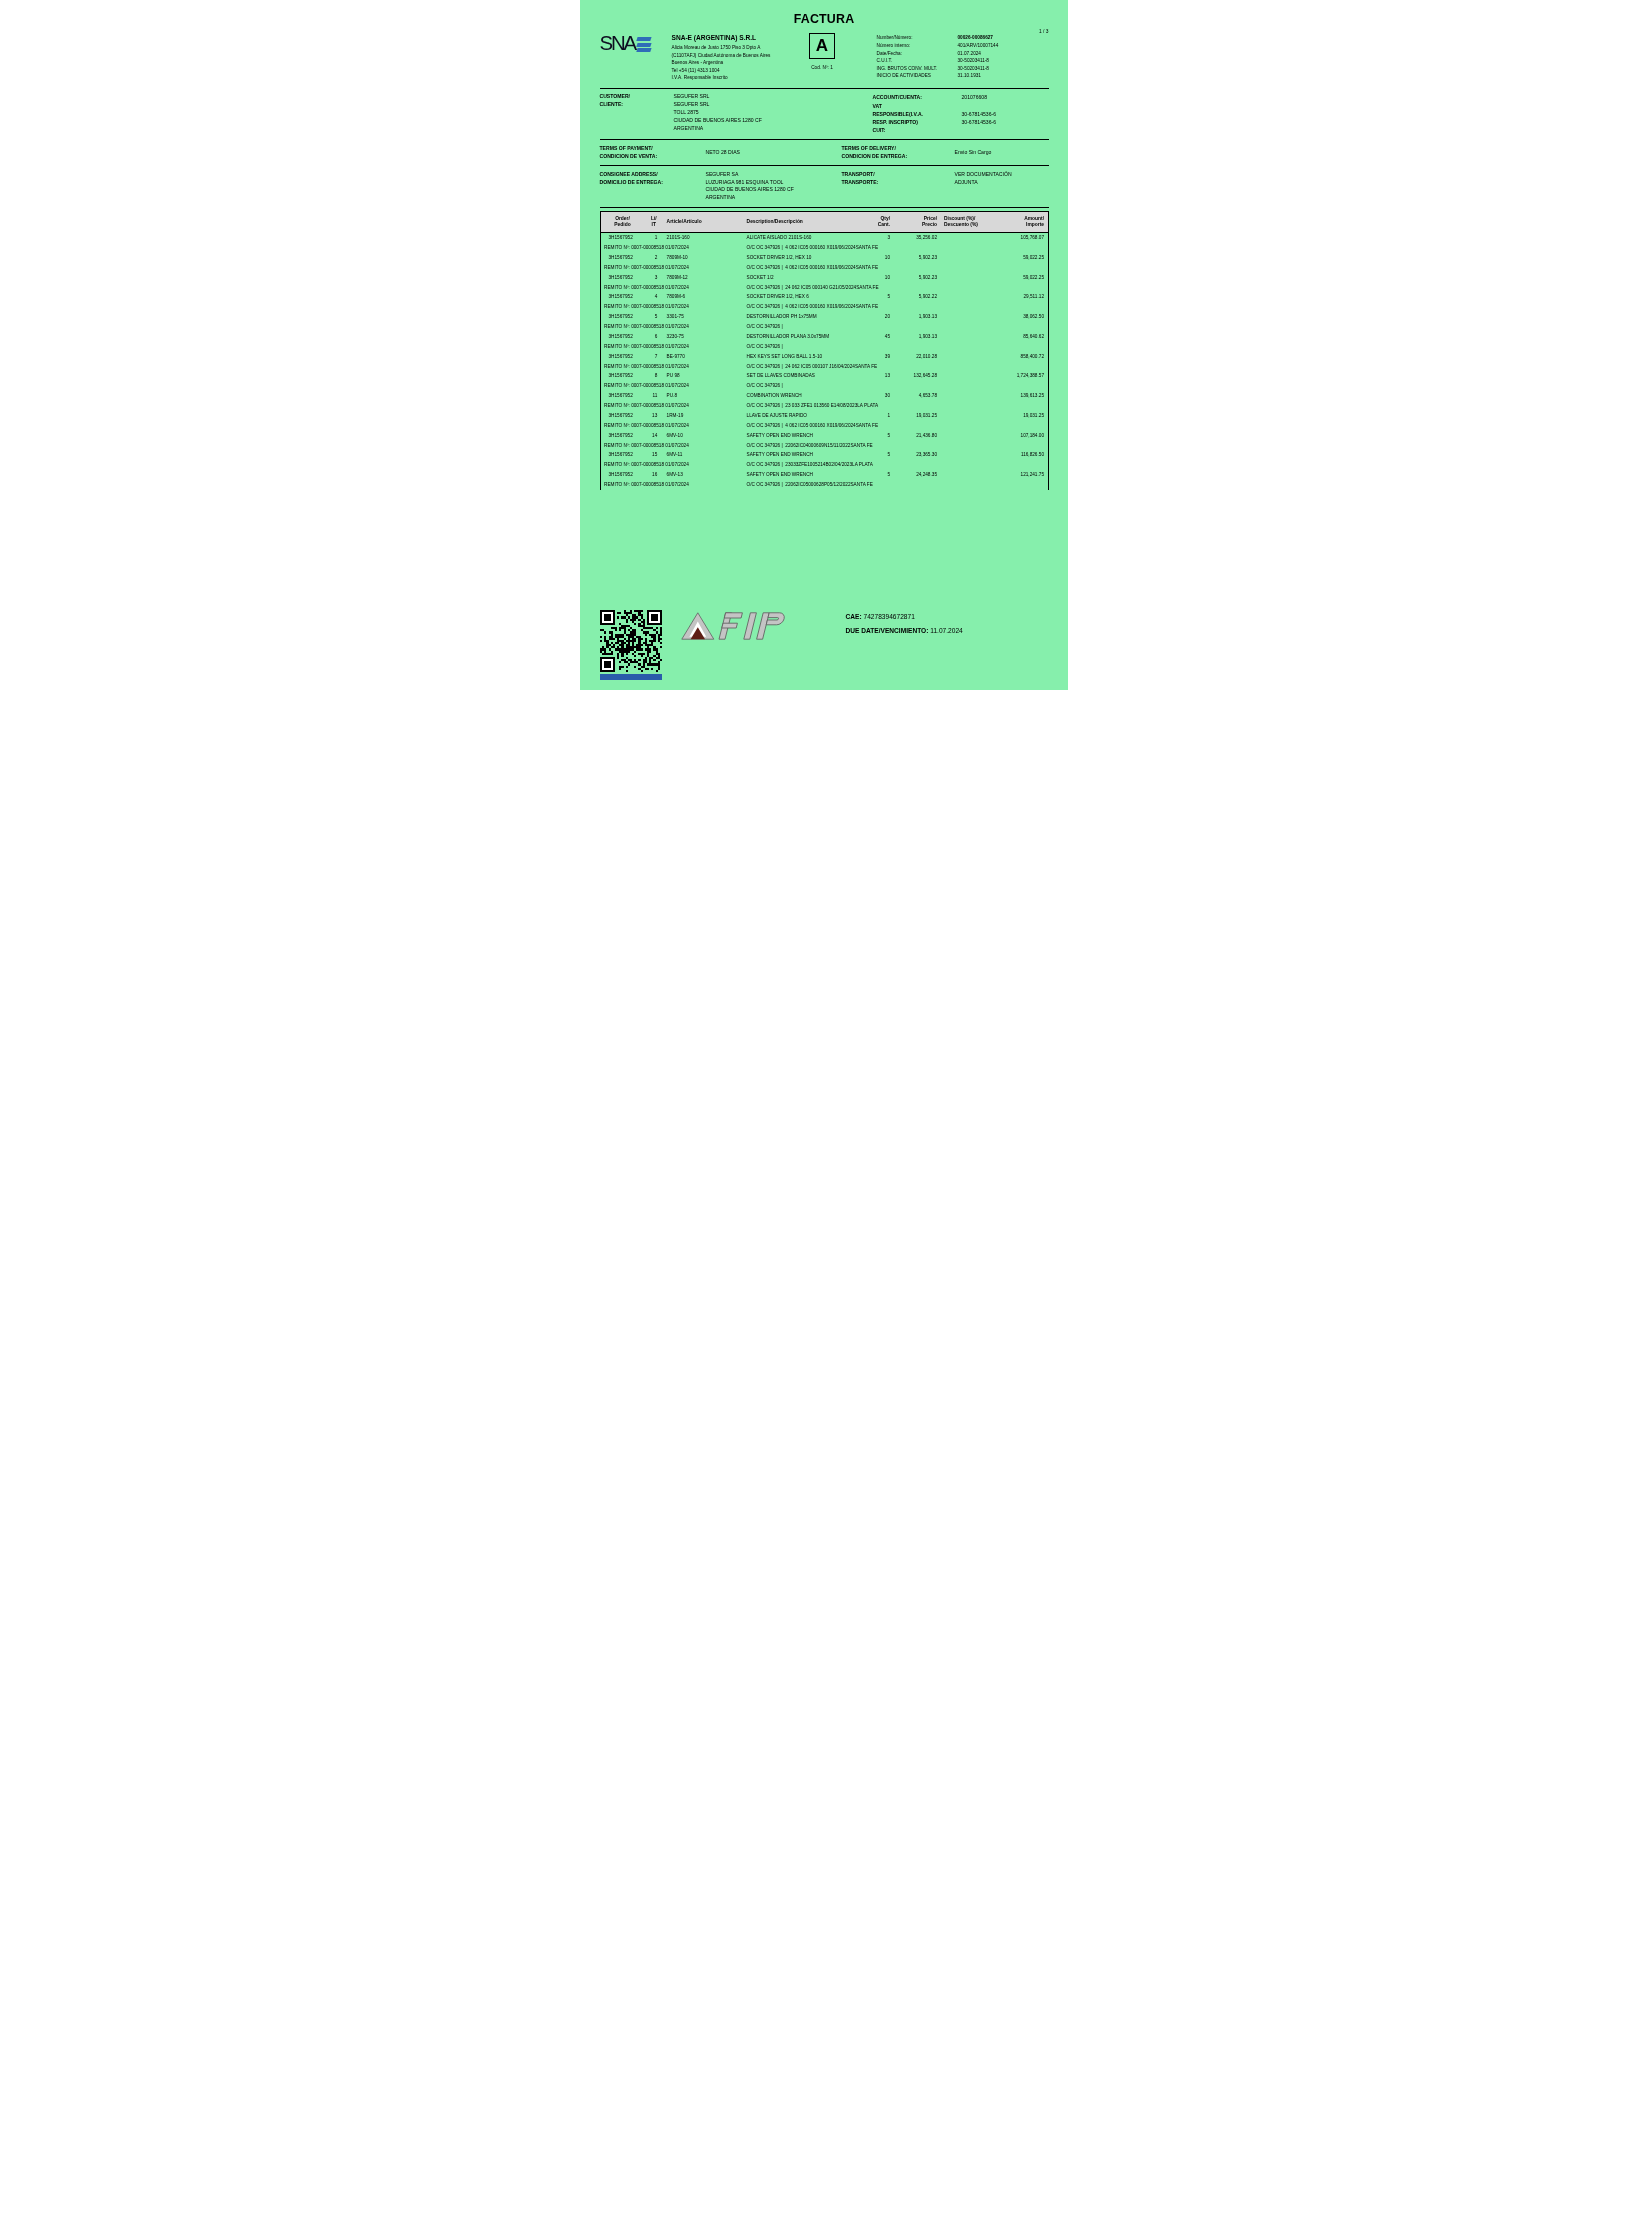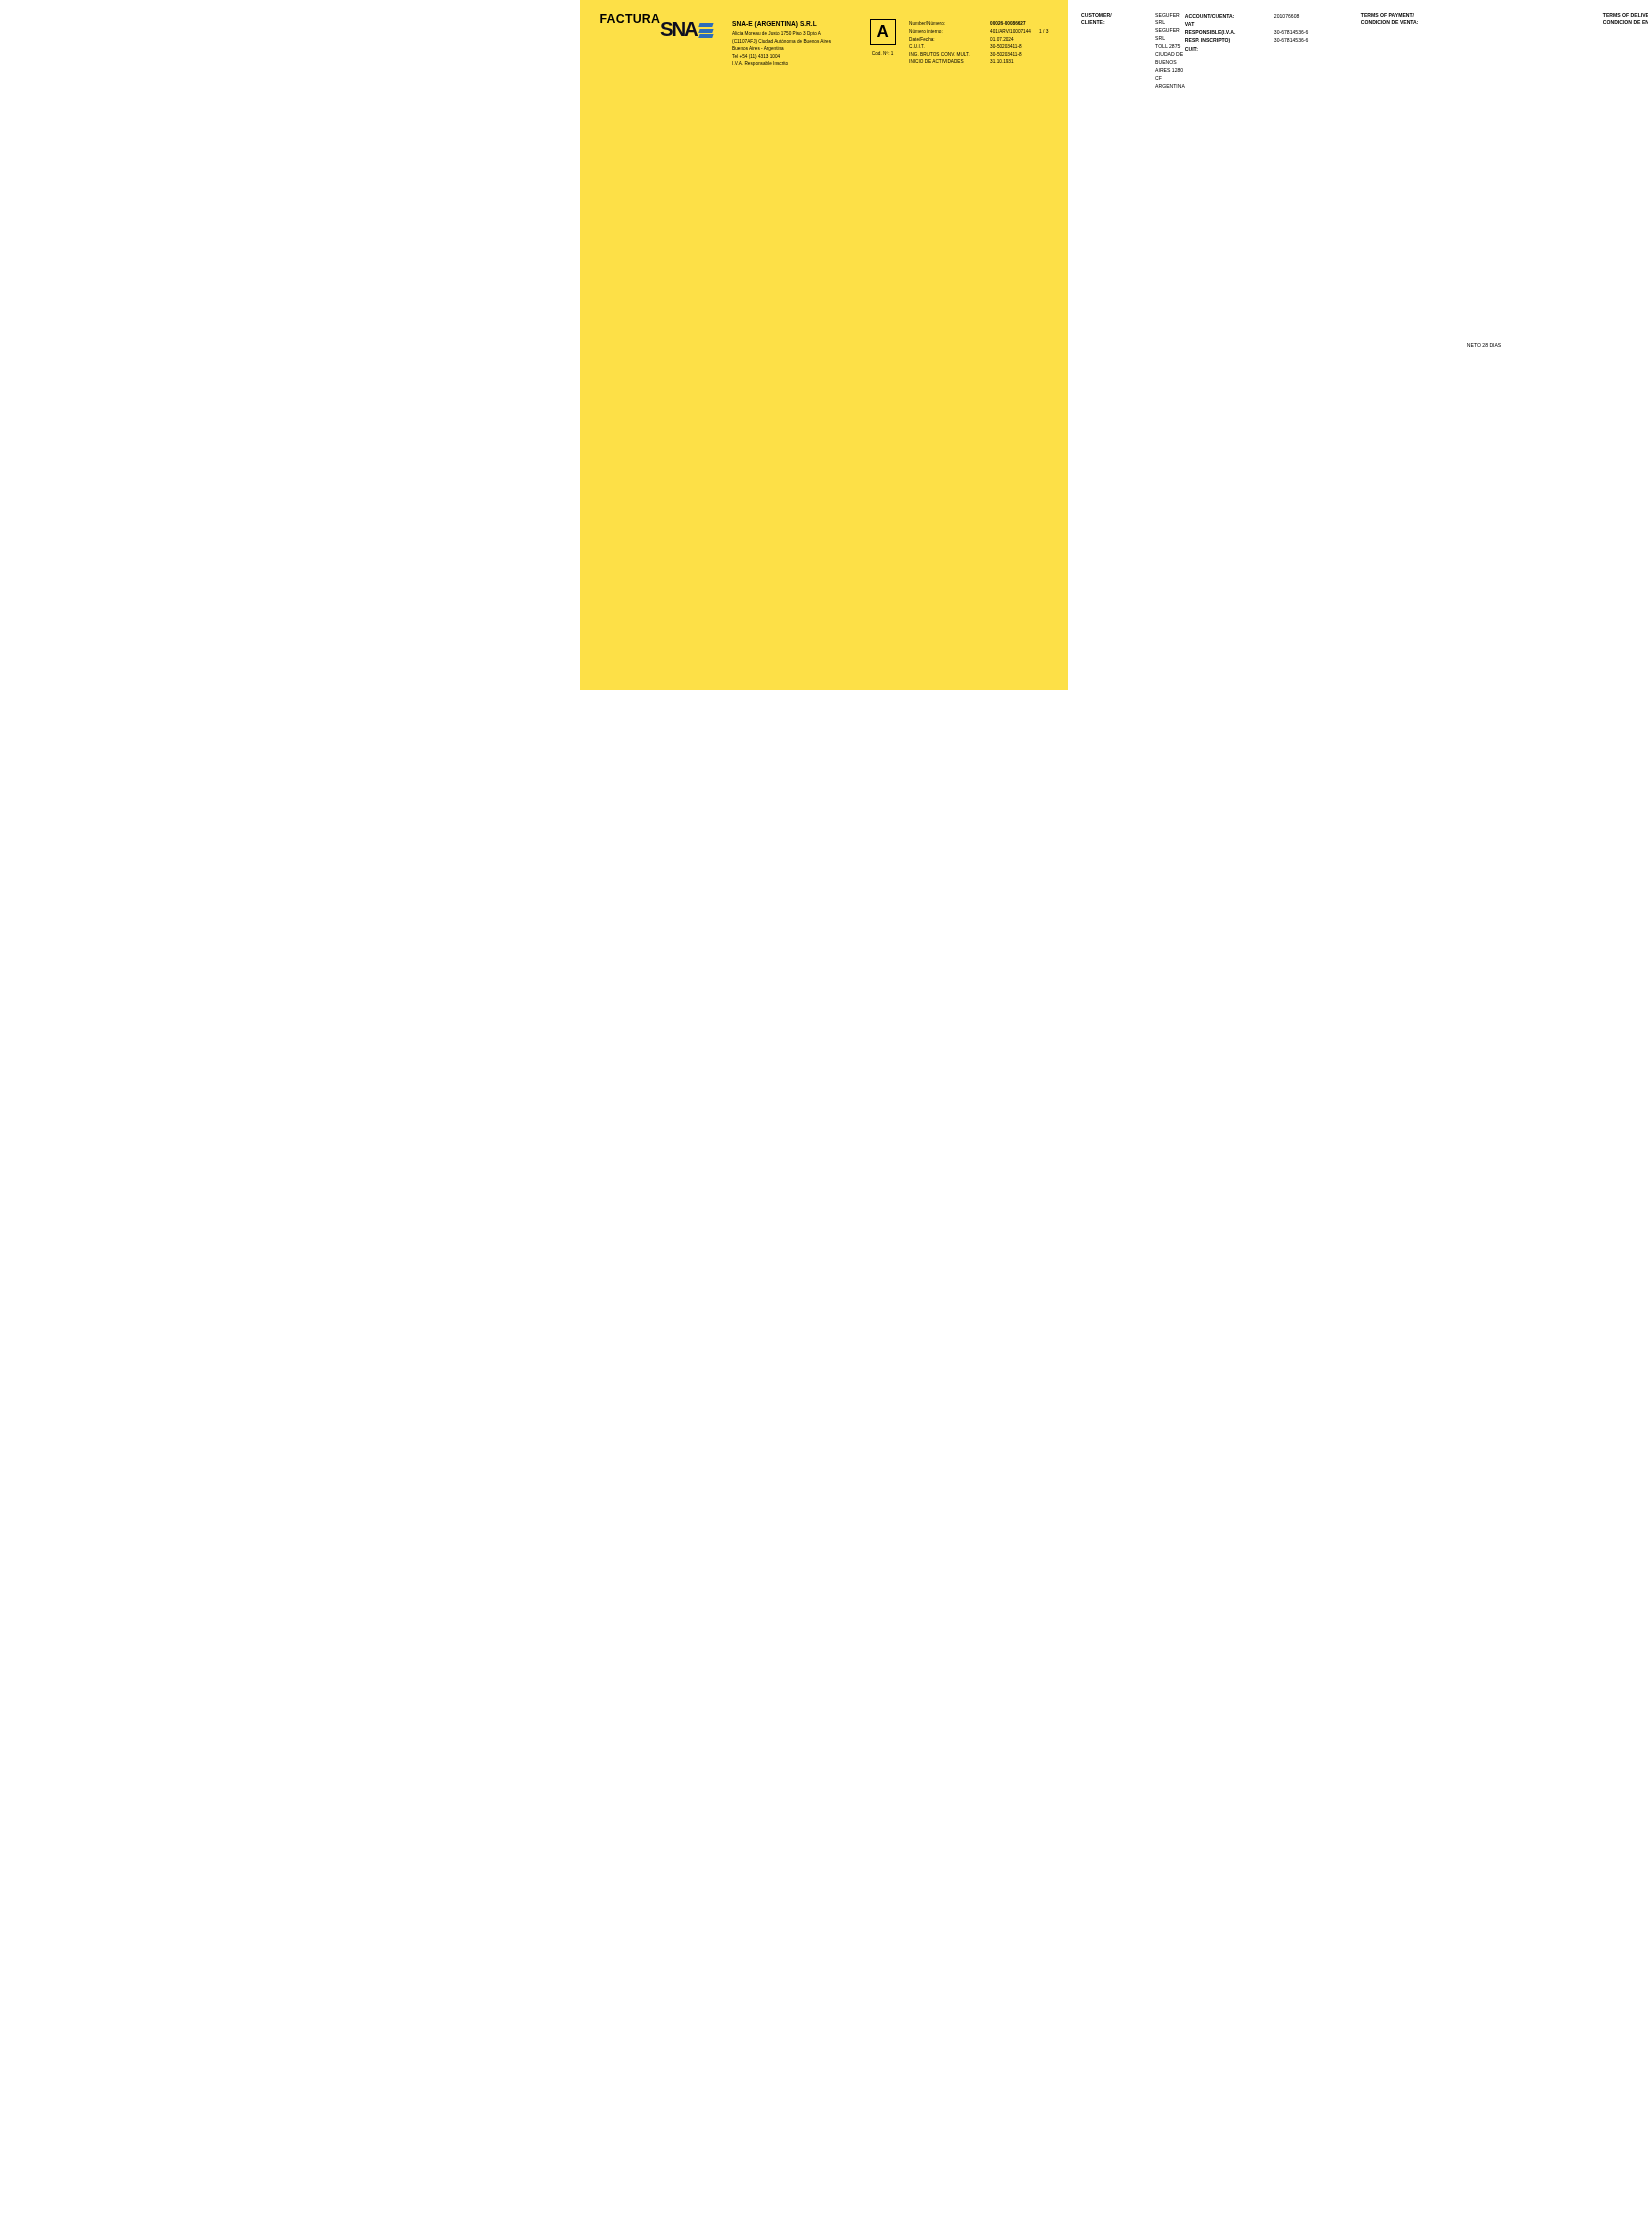--- a/index.html
+++ b/index.html
@@ -1,28 +1,28 @@
 <!DOCTYPE html>
 <html style="--logo-navy: #0e0e20; --logo-blue: #2f6db8; --table-header-bg: #d8d8d8; --qr-bar-blue: #2a5caa; --afip-gray: #c4c4c4; --afip-outline: #5f5f5f; --afip-maroon: #5e1d15;font-size:7px"><head>
 <meta charset="utf-8">
 <style>
   * { margin:0; padding:0; box-sizing:border-box; }
   html,body { background:#ffffff; }
   body { font-family:"Liberation Sans","DejaVu Sans",sans-serif; color:#000; }
   .page {
-    width:488px; min-height:690px; margin:0 auto; background:#fde047;
-    padding:11.5px 19.5px 9.8px; position:relative; display:flex; 
+    width:488px; min-height:690px; margin:0 auto; background:#86efac;
+    padding:11.5px 19.5px 9.8px; position:relative; display:flex; flex-direction:column;
   }
   .page-num { position:absolute; top:29px; right:19.5px; font-size:4.9px; }
   .doc-title { text-align:center; font-size:12.4px; font-weight:bold; letter-spacing:0.2px; }
 
   
   .header-row { display:flex; margin-top:7px; align-items:flex-start; }
   .logo { width:72px; display:flex; align-items:flex-start; padding-top:1.8px; }
-  .logo-text { font-size:20.4px; font-weight:700; letter-spacing:-2.2px; line-height:.95;
+  .logo-text { font-size:20.4px; font-weight:400; letter-spacing:-2.2px; line-height:.95;
                color:var(--logo-navy,#0e0e20); }
   .logo-bars { display:inline-flex; flex-direction:column; gap:1.8px; margin-left:2.2px; padding-top:3.1px; }
   .logo-bars i { display:block; width:14px; height:3.5px; background:var(--logo-blue,#2f6db8); transform:skewX(-18deg); }
   .company { width:124px; padding-top:1.8px; }
   .company-name { font-size:6.6px; font-weight:bold; margin-bottom:2.7px; }
   .company-address { font-size:4.7px; line-height:1.6; }
   .type-box { width:53px; text-align:center; padding-top:0.9px; }
   .type-square { width:26px; height:26px; border:1.1px solid #000; margin:0 auto;
                  display:flex; align-items:center; justify-content:center;
                  font-size:17px; font-weight:bold; }

